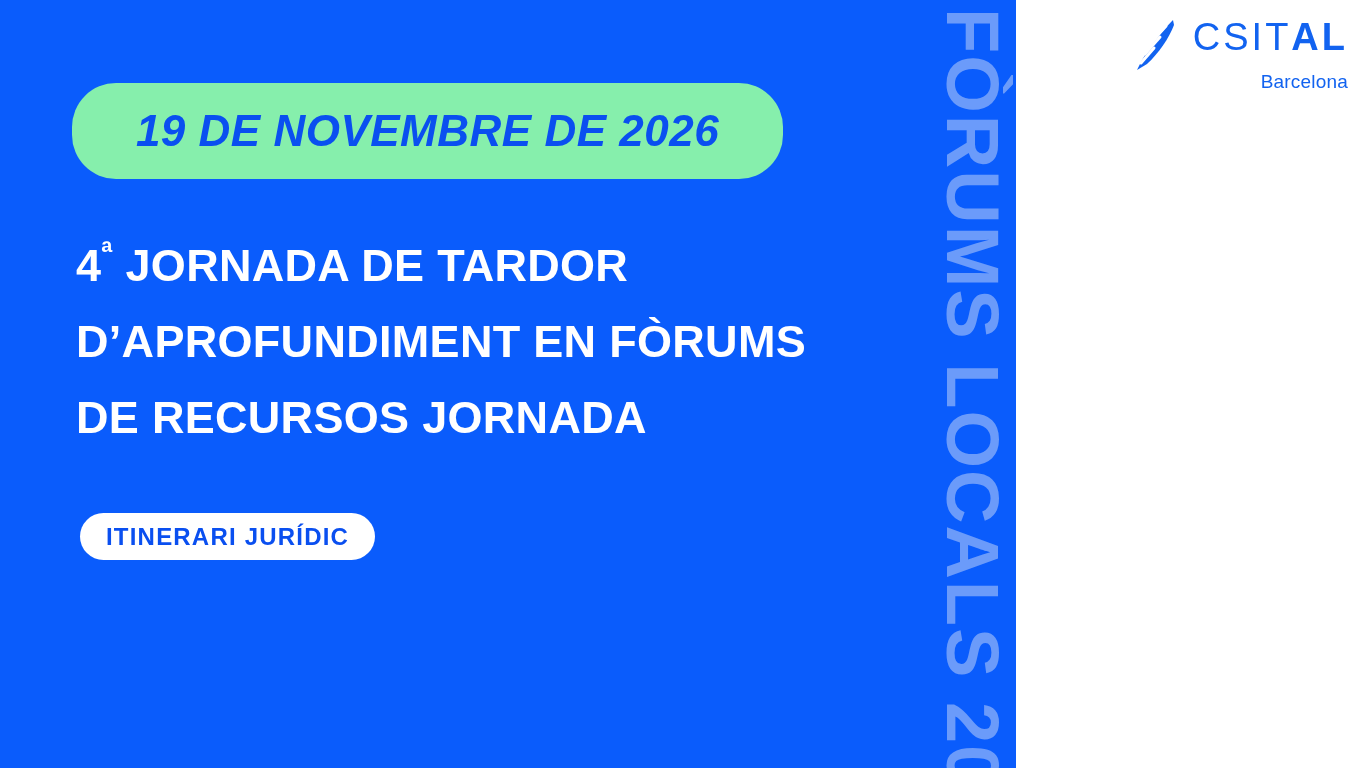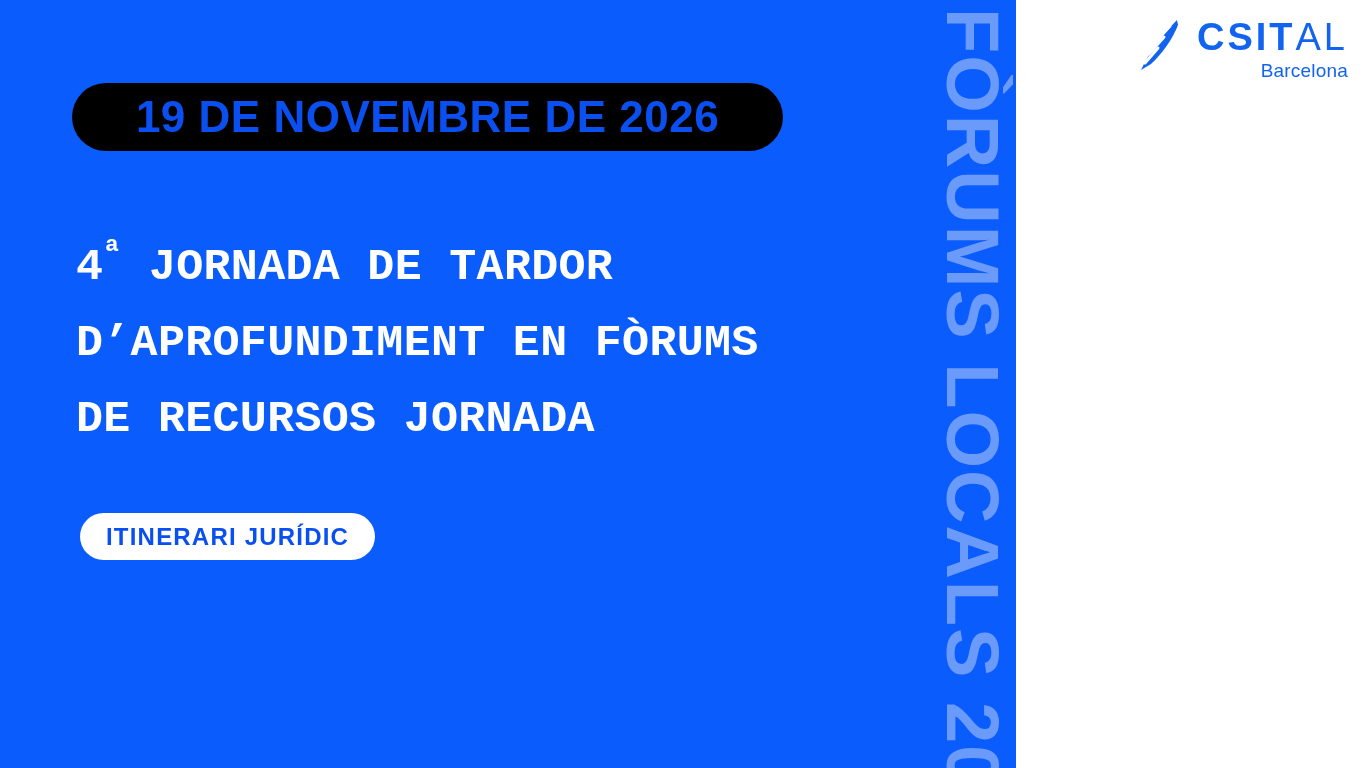--- a/index.html
+++ b/index.html
@@ -20,44 +20,44 @@
     position:absolute;
     left:0; top:0;
     width:1016px; height:768px;
     background:#0a5cfc;
   }
 
   
   .date-pill {
     position:absolute;
     left:72px; top:83px;
-    height:68px;
+    height:96px;
     min-width:711px;
-    background:#000000;
+    background:#86efac;
     border-radius:44px;
     display:flex;
     align-items:center;
     justify-content:center;
     padding:0 42px;
+    font-style:italic;
   }
   .date-pill-text {
     color:#0a4ff0;
     font-size:44px;
     font-weight:bold;
     letter-spacing:0.5px;
     line-height:1;
     white-space:nowrap;
   }
 
   
   .title-block {
     position:absolute;
     left:76px; top:215px;
     width:900px;
-    font-family:Liberation Mono, monospace;
   }
   .title-line {
     color:#ffffff;
     font-size:45px;
     font-weight:bold;
     line-height:76px;
     letter-spacing:0.3px;
     white-space:nowrap;
   }
   .title-line .ord { font-size:30px; vertical-align:18px; }
@@ -123,24 +123,24 @@
   }
   .logo-mark { width:46px; height:54px; flex:none; }
   .logo-words { display:flex; flex-direction:column; align-items:flex-end; }
   .logo-wordmark {
     line-height:1;
     font-size:38px;
     color:#1263f0;
     letter-spacing:3px;
     white-space:nowrap;
   }
-  .logo-wordmark .strong { font-weight:bold; }
-  .logo-wordmark .thin { font-weight:normal; }
+  .logo-wordmark .strong { font-weight:normal; }
+  .logo-wordmark .thin { font-weight:bold; }
   .logo-sub {
-    margin-top:5px;
+    margin-top:16px;
     font-size:19px;
     color:#1263f0;
     font-weight:normal;
     letter-spacing:0.2px;
     line-height:1;
     white-space:nowrap;
   }
 </style>
 </head>
 <body>

